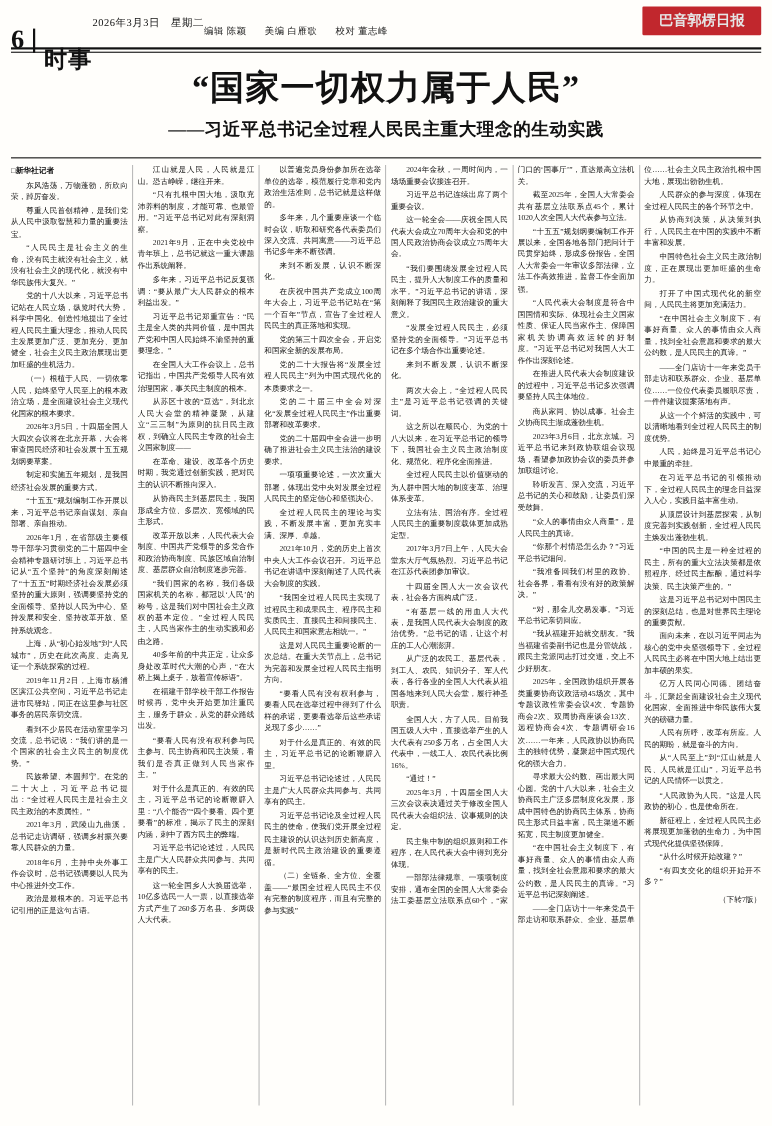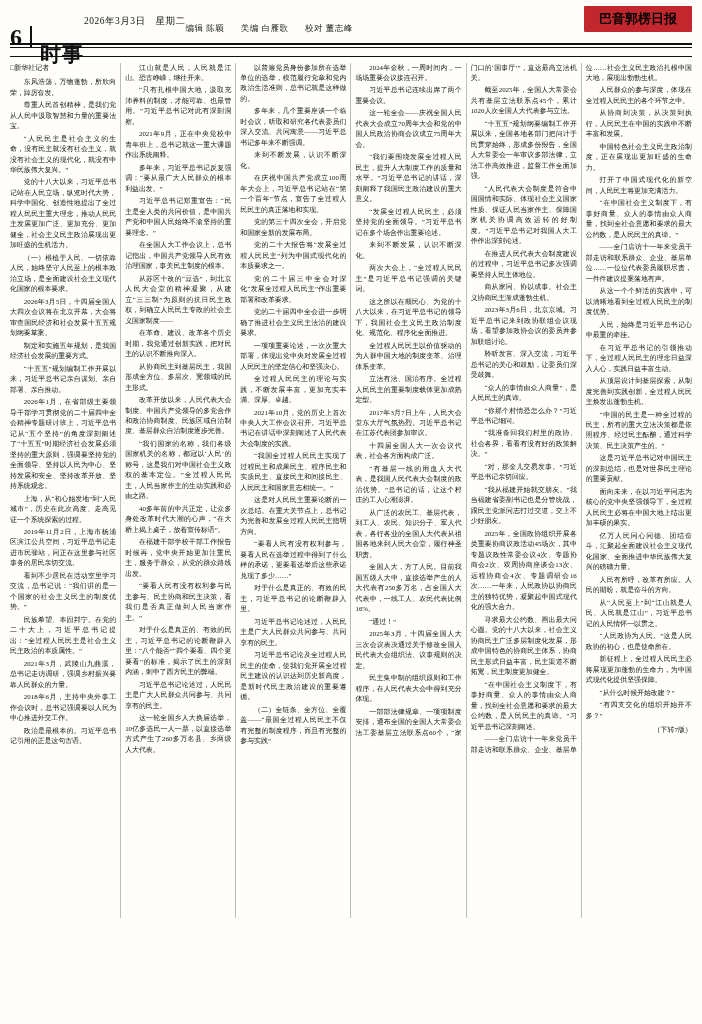--- a/index.html
+++ b/index.html
@@ -18,21 +18,21 @@
   .page-num{font-size:24px;font-weight:bold;font-family:"Liberation Serif",serif;line-height:1;}
   .mh-bar{width:2px;height:22px;background:#111;display:inline-block;margin:0 2px;}
   .section-name{font-size:21px;font-weight:bold;letter-spacing:1px;margin-top:34px;}
   .mh-center{flex:1;display:flex;flex-direction:row;align-items:center;justify-content:flex-start;padding-top:2px;}
   .mh-date{font-size:9.5px;letter-spacing:.5px;}
   .mh-credits{font-size:8.5px;letter-spacing:.5px;margin-top:15px;color:#222;}
   .mh-credits span{margin-right:14px;}
   .mh-credits span:last-child{margin-right:0;}
   .nameplate{
     width:108px;height:26px;
-    background:#c1272d;color:#000000;
+    background:#c1272d;color:#e5e5e5;
     display:flex;align-items:center;justify-content:center;
     font-size:13px;font-weight:bold;letter-spacing:0px;
     border-radius:1px;
   }
   .rule{height:2px;background:#111;margin-top:3px;}
   .rule2{height:1px;background:#111;margin-top:1.5px;}
 
   
   .headline-wrap{text-align:center;padding:14px 0 6px 0;}
   .headline{font-size:31px;font-weight:bold;letter-spacing:1px;line-height:1.18;font-family:"Liberation Serif",serif;}
@@ -43,21 +43,21 @@
   .cols{
     column-count:6;
     column-gap:9px;
     column-rule:0.5px solid #bbb;
     height:855px;
     font-size:6.9px;
     line-height:1.52;
     text-align:justify;
     text-justify:inter-ideograph;
   }
-  .byline{font-size:7px;margin-bottom:4px;}
+  .byline{font-size:7px;margin-bottom:4px;font-weight:bold;}
   p{margin:0 0 2px 0;text-indent:2em;}
   .tail{text-align:right;font-size:7px;margin-top:4px;}
 </style>
 </head>
 <body>
 
 <div class="page">
 
   <div class="masthead">
     <div class="mh-left">
@@ -72,20 +72,24 @@
         <span>美编 白雁歌</span>
         <span>校对 董志峰</span>
       </div>
     </div>
     <div class="nameplate">巴音郭楞日报</div>
   </div>
 
   <div class="rule"></div>
   <div class="rule2"></div>
 
+  <div class="headline-wrap">
+    <div class="headline">“国家一切权力属于人民”</div>
+    <div class="subhead">——习近平总书记全过程人民民主重大理念的生动实践</div>
+  </div>
   <div class="hr-thin"></div>
 
   <div class="cols" id="body-cols">
       <div class="byline">□新华社记者</div>
       <p>东风浩荡，万物蓬勃，所欣向荣，踔厉奋发。</p>
       <p>尊重人民首创精神，是我们党从人民中汲取智慧和力量的重要法宝。</p>
       <p>“人民民主是社会主义的生命，没有民主就没有社会主义，就没有社会主义的现代化，就没有中华民族伟大复兴。”</p>
       <p>党的十八大以来，习近平总书记站在人民立场，纵览时代大势，科学中国化、创造性地提出了全过程人民民主重大理念，推动人民民主发展更加广泛、更加充分、更加健全，社会主义民主政治展现出更加旺盛的生机活力。</p>
       <p>（一）根植于人民、一切依靠人民，始终坚守人民至上的根本政治立场，是全面建设社会主义现代化国家的根本要求。</p>
       <p>2026年3月5日，十四届全国人大四次会议将在北京开幕，大会将审查国民经济和社会发展十五五规划纲要草案。</p>

